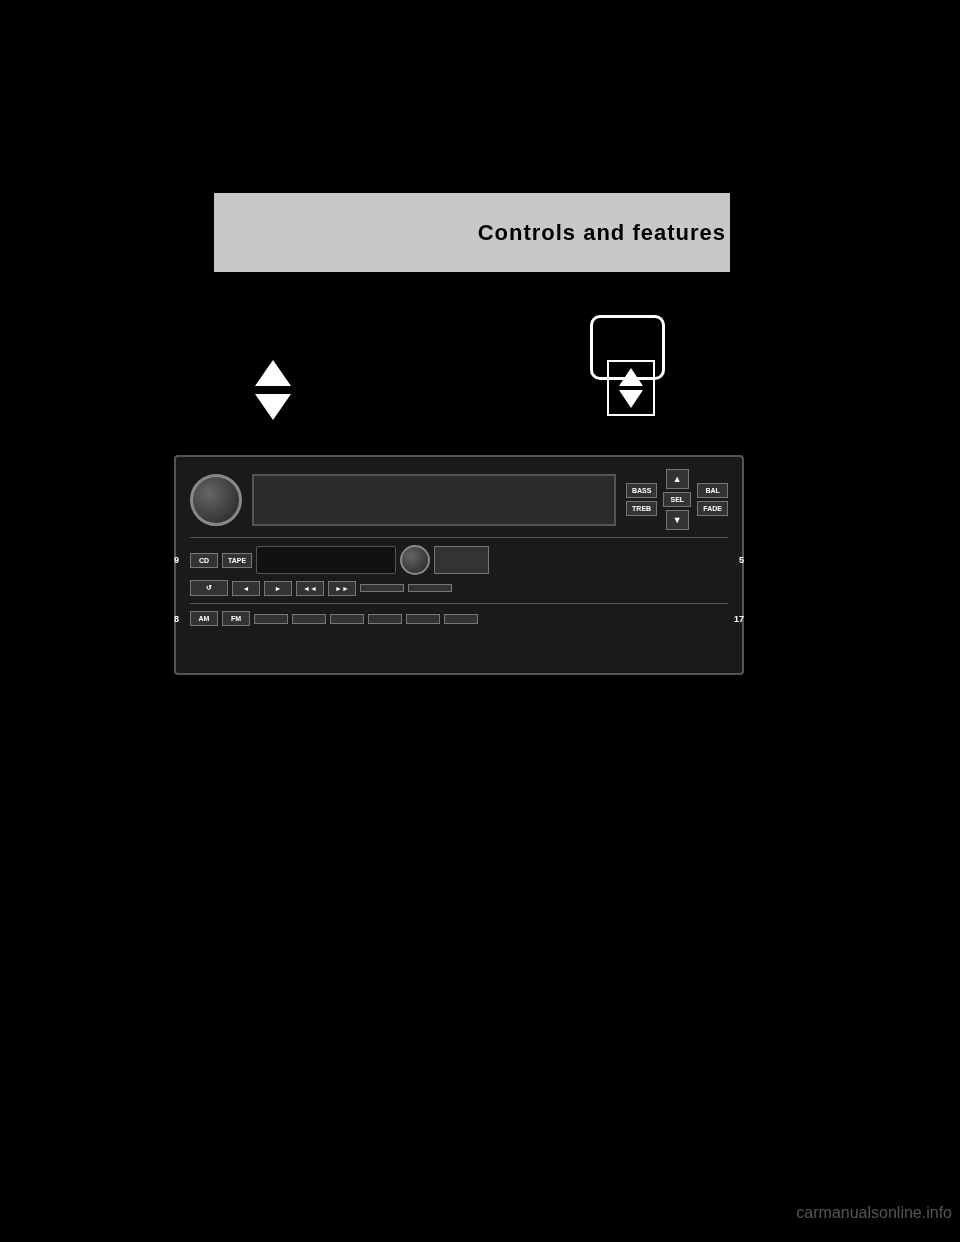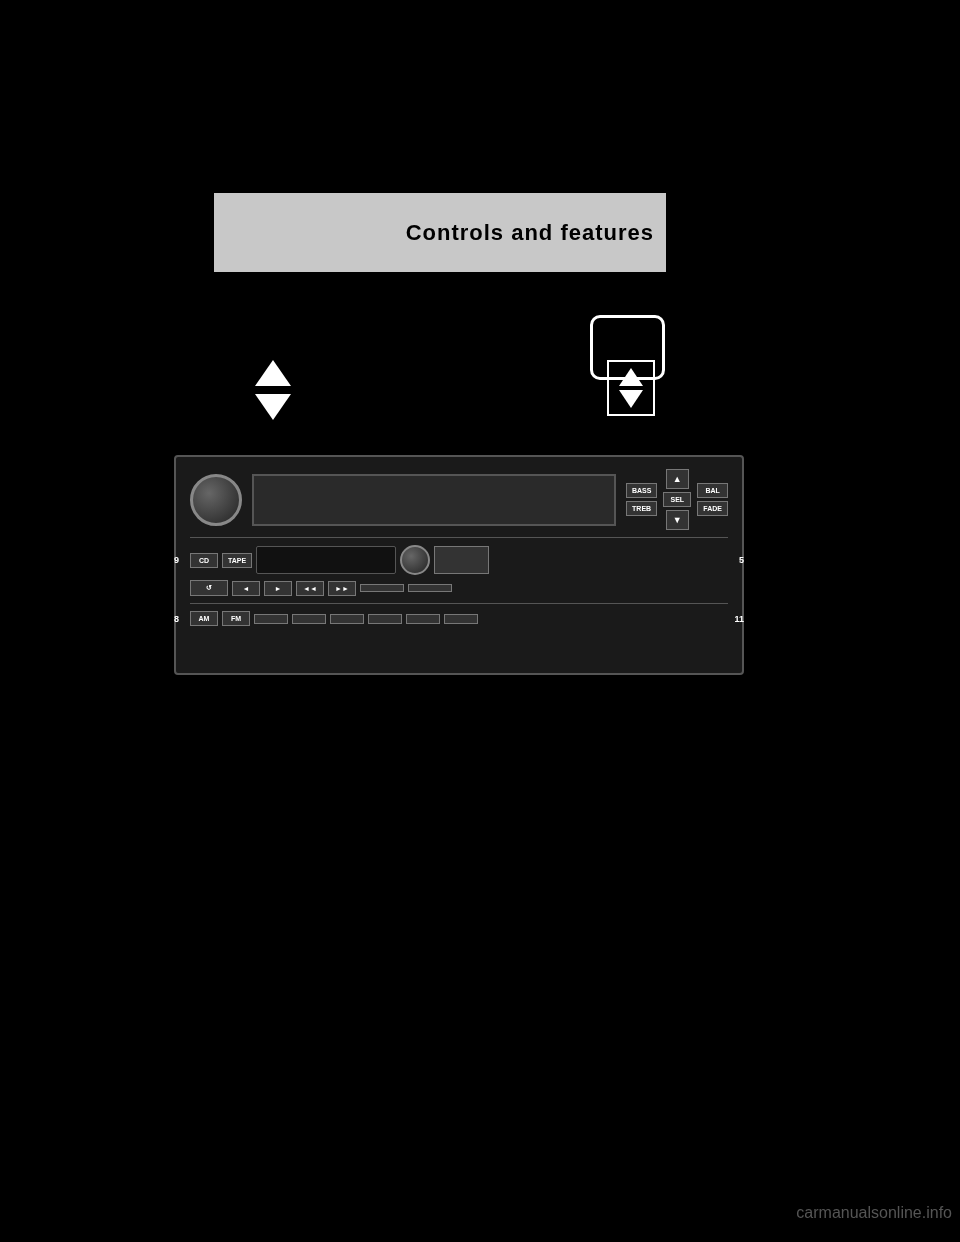--- a/index.html
+++ b/index.html
@@ -10,27 +10,27 @@
       font-family: Arial, sans-serif;
       position: relative;
       overflow: hidden;
     }
 
     
     .header-banner {
       position: absolute;
       top: 193px;
       left: 214px;
-      width: 452px;
+      width: 516px;
       height: 79px;
       background: #c8c8c8;
       display: flex;
       align-items: center;
       justify-content: flex-end;
-      padding-right: 12px;
+      padding-right: 4px;
     }
     .header-title {
       font-size: 22px;
       font-weight: bold;
       color: #000;
       letter-spacing: 1px;
     }
 
     
     .left-arrows {
@@ -280,19 +280,19 @@
     <div class="row4">
       <span style="color:#fff;font-size:9px;font-weight:bold;position:absolute;left:-16px;">8</span>
       <div class="radio-btn">AM</div>
       <div class="radio-btn">FM</div>
       <div class="preset-btn"></div>
       <div class="preset-btn"></div>
       <div class="preset-btn"></div>
       <div class="preset-btn"></div>
       <div class="preset-btn"></div>
       <div class="preset-btn"></div>
-      <span style="color:#fff;font-size:9px;font-weight:bold;position:absolute;right:-16px;">11</span>
+      <span style="color:#fff;font-size:9px;font-weight:bold;position:absolute;right:-16px;">17</span>
     </div>
 
   </div>
 </div>
 
 <div class="watermark">carmanualsonline.info</div>
 
 </body></html>

